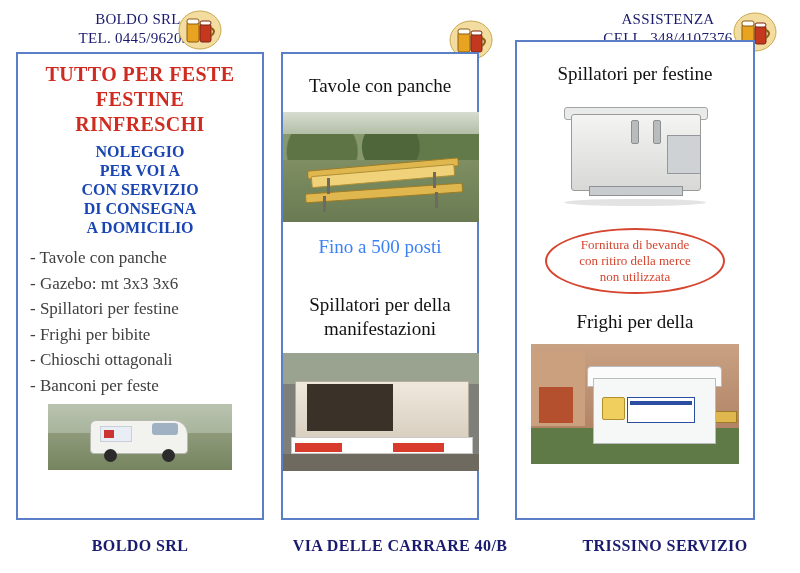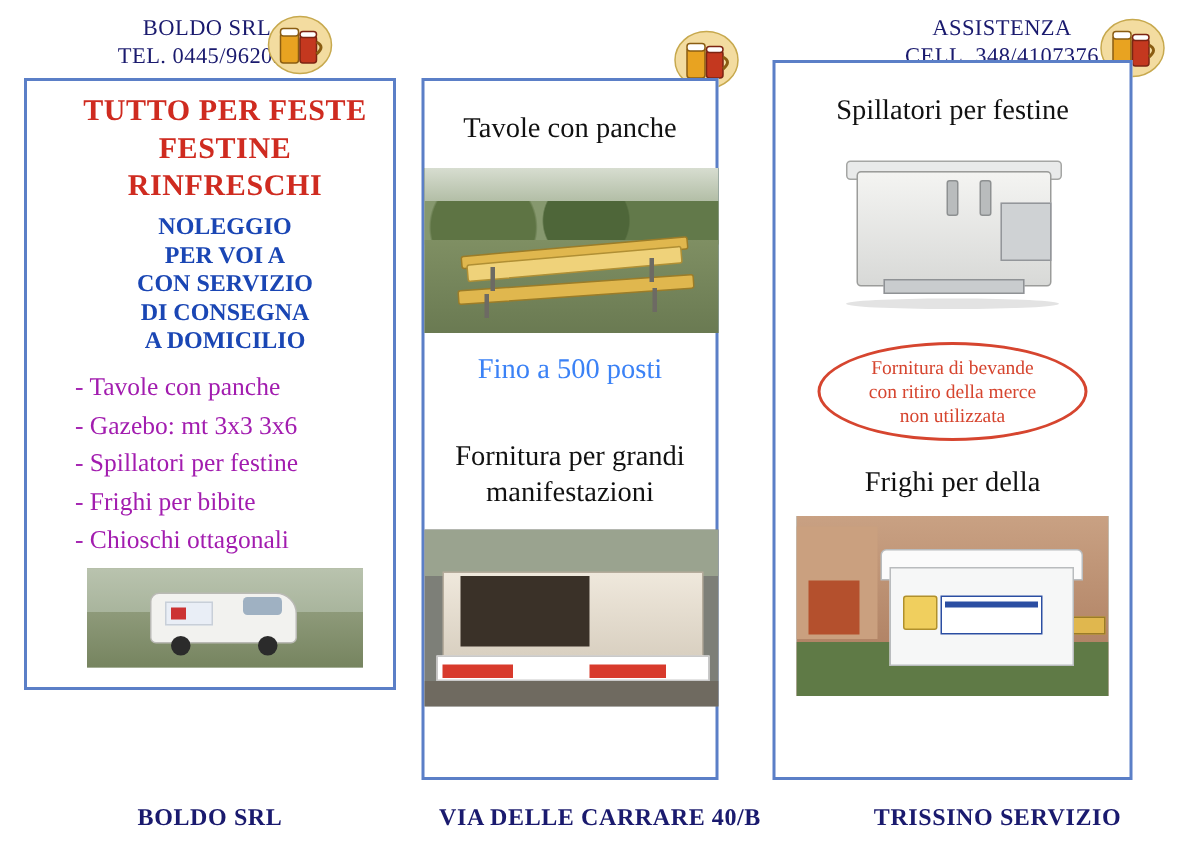--- a/index.html
+++ b/index.html
@@ -51,21 +51,21 @@
   .em2 { left: 449px; top: 12px; }
   .em3 { left: 733px; top: 4px; }
 
   
   .panel {
     position: absolute;
     border: 2px solid #5b7fc7;
     background: #ffffff;
     box-sizing: border-box;
   }
-  .panel-1 { left: 16px; top: 52px; width: 248px; height: 408px; padding-left: 20px; }
+  .panel-1 { left: 16px; top: 52px; width: 248px; height: 468px; }
   .panel-2 { left: 281px; top: 52px; width: 198px; height: 468px; }
   .panel-3 { left: 515px; top: 40px; width: 240px; height: 480px; }
 
   
   .p1-title {
     margin-top: 8px;
     text-align: center;
     color: #cf2b20;
     font-weight: bold;
     font-size: 20px;
@@ -75,21 +75,21 @@
   .p1-sub {
     margin-top: 5px;
     text-align: center;
     color: #1a46b4;
     font-weight: bold;
     font-size: 16px;
     line-height: 19px;
   }
   .p1-list {
     margin: 8px 0 0 12px;
-    color: #a21caf;
+    color: #404040;
     font-size: 17px;
     line-height: 25.5px;
   }
   .p1-list div { white-space: nowrap; }
   .p1-assist {
     margin-top: 4px;
     text-align: center;
     color: #d6452f;
     font-size: 18px;
     font-style: italic;
@@ -282,20 +282,21 @@
       <div>CON SERVIZIO</div>
       <div>DI CONSEGNA</div>
       <div>A DOMICILIO</div>
     </div>
     <div class="p1-list">
       <div>- Tavole con panche</div>
       <div>- Gazebo: mt 3x3 3x6</div>
       <div>- Spillatori per festine</div>
       <div>- Frighi per bibite</div>
       <div>- Chioschi ottagonali</div>
+      <div>- Banconi per feste</div>
     </div>
 
     <div class="photo p1-photo">
       <div class="van-sky"></div>
       <div class="van-ground"></div>
       <div class="van-body"></div>
       <div class="van-win"></div>
       <div class="van-logo"></div>
       <div class="van-wheel vw1"></div>
       <div class="van-wheel vw2"></div>
@@ -314,21 +315,21 @@
       <div class="bench tb-b2"></div>
       <div class="tb-leg" style="left:44px; top:66px;"></div>
       <div class="tb-leg" style="left:150px; top:60px;"></div>
       <div class="tb-leg" style="left:40px; top:84px;"></div>
       <div class="tb-leg" style="left:152px; top:80px;"></div>
     </div>
 
     <div class="cap-blue p2-fino">Fino a 500 posti</div>
 
     <div class="cap p2-cap2">
-      <div>Fornitura per grandi</div>
+      <div>Spillatori per della</div>
       <div>manifestazioni</div>
     </div>
 
     <div class="photo p2-photo2">
       <div class="bar-sky"></div>
       <div class="bar-body"></div>
       <div class="bar-dark"></div>
       <div class="bar-counter"></div>
       <div class="bar-strip"></div>
       <div class="bar-strip2"></div>

